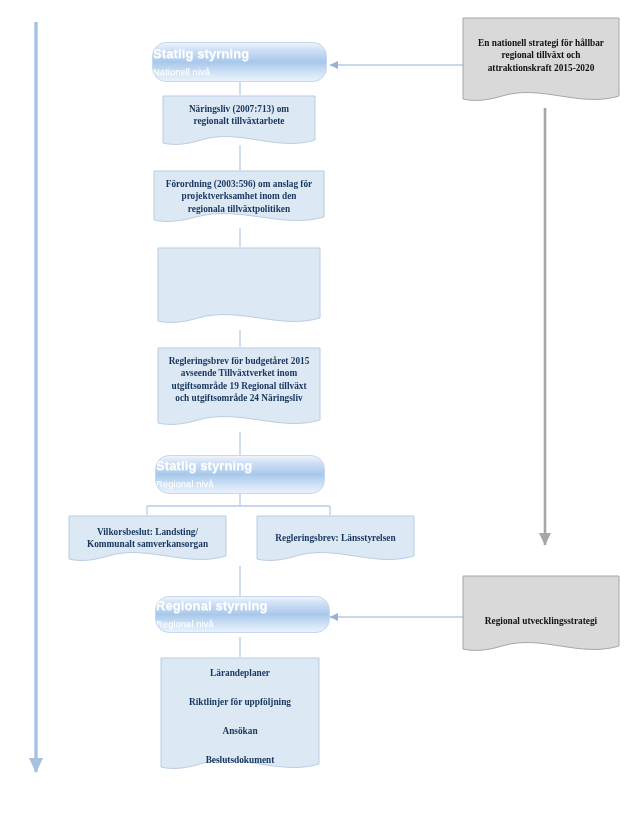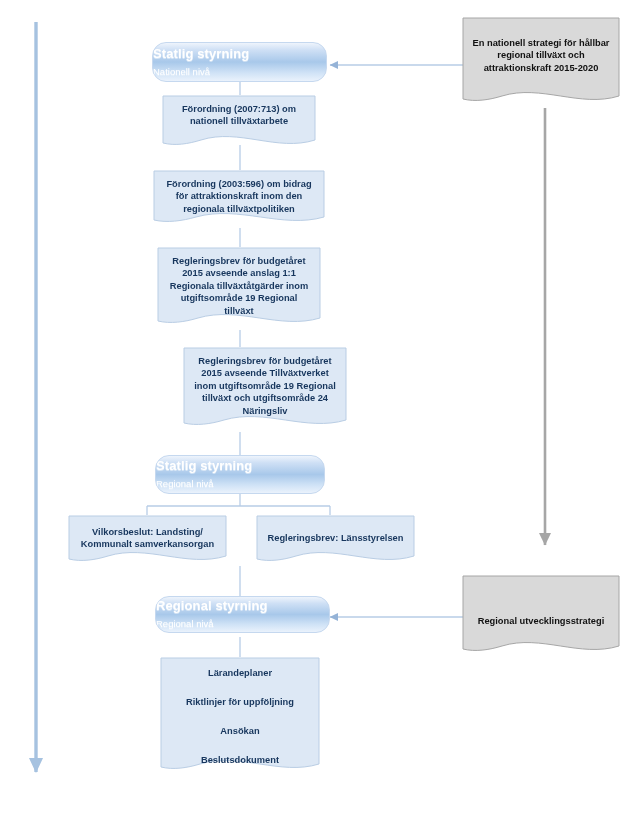--- a/index.html
+++ b/index.html
@@ -66,20 +66,21 @@
     font-size: 9.5px;
     line-height: 12px;
     padding-bottom: 4px;
     text-shadow: 0 1px 0 rgba(255,255,255,0.35);
   }
 
   
   .doc {
     position: absolute;
     box-sizing: border-box;
+    font-family: Liberation Serif, serif;
   }
   .doc .doc-shape {
     position: absolute;
     left: 0;
     top: 0;
     width: 100%;
     height: 100%;
   }
   .doc .doc-text {
     position: absolute;
@@ -159,38 +160,37 @@
   <div class="banner" style="left:152px; top:42px; width:175px; height:40px;">
     <div class="banner-title">Statlig styrning</div>
     <div class="banner-divider"></div>
     <div class="banner-sub">Nationell nivå</div>
   </div>
 
   <div class="doc" style="left:162px; top:95px; width:154px; height:56px;">
     <svg class="doc-shape" viewBox="0 0 154 56" preserveAspectRatio="none">
       <path d="M1,1 L153,1 L153,45 C 115,57 77,33 39,45 C 26,49 13,51 1,48 Z" fill="#dde8f5" stroke="#b9cde4" stroke-width="1"></path>
     </svg>
-    <div class="doc-text">Förordning (2007:713) om nationell tillväxtarbete</div>
+    <div class="doc-text">Näringsliv (2007:713) om regionalt tillväxtarbete</div>
   </div>
 
   <div class="doc" style="left:153px; top:170px; width:172px; height:58px;">
     <svg class="doc-shape" viewBox="0 0 172 58" preserveAspectRatio="none">
       <path d="M1,1 L171,1 L171,47 C 129,59 86,35 43,47 C 29,51 14,53 1,50 Z" fill="#dde8f5" stroke="#b9cde4" stroke-width="1"></path>
     </svg>
-    <div class="doc-text">Förordning (2003:596) om bidrag för attraktionskraft inom den regionala tillväxtpolitiken</div>
+    <div class="doc-text">Förordning (2003:596) om anslag för projektverksamhet inom den regionala tillväxtpolitiken</div>
   </div>
 
   <div class="doc" style="left:157px; top:247px; width:164px; height:83px;">
     <svg class="doc-shape" viewBox="0 0 164 83" preserveAspectRatio="none">
       <path d="M1,1 L163,1 L163,71 C 123,83 82,59 41,71 C 28,75 13,77 1,74 Z" fill="#dde8f5" stroke="#b9cde4" stroke-width="1"></path>
     </svg>
-    <div class="doc-text">Regleringsbrev för budgetåret 2015 avseende anslag 1:1 Regionala tillväxtåtgärder inom utgiftsområde 19 Regional tillväxt</div>
-  </div>
-
-  <div class="doc" style="left:157px; top:347px; width:164px; height:85px;margin-left:26px;">
+  </div>
+
+  <div class="doc" style="left:157px; top:347px; width:164px; height:85px;">
     <svg class="doc-shape" viewBox="0 0 164 85" preserveAspectRatio="none">
       <path d="M1,1 L163,1 L163,73 C 123,85 82,61 41,73 C 28,77 13,79 1,76 Z" fill="#dde8f5" stroke="#b9cde4" stroke-width="1"></path>
     </svg>
     <div class="doc-text">Regleringsbrev för budgetåret 2015 avseende Tillväxtverket inom utgiftsområde 19 Regional tillväxt och utgiftsområde 24 Näringsliv</div>
   </div>
 
   <div class="banner" style="left:155px; top:455px; width:170px; height:39px;">
     <div class="banner-title">Statlig styrning</div>
     <div class="banner-divider"></div>
     <div class="banner-sub">Regional nivå</div>

